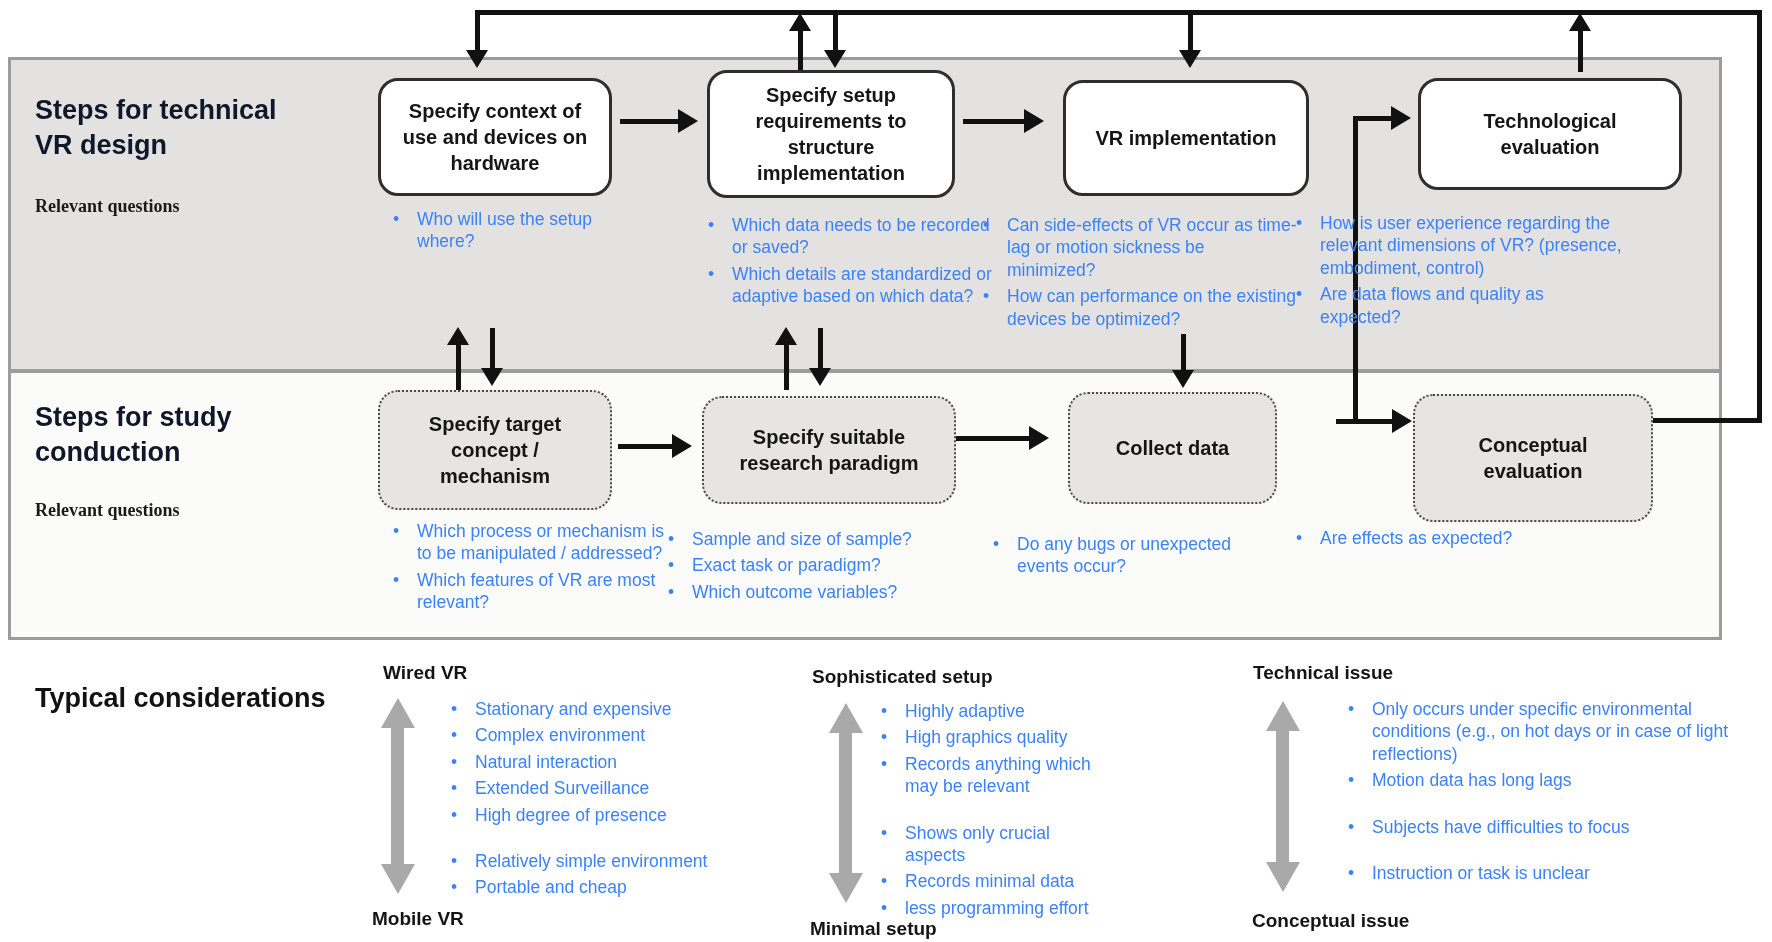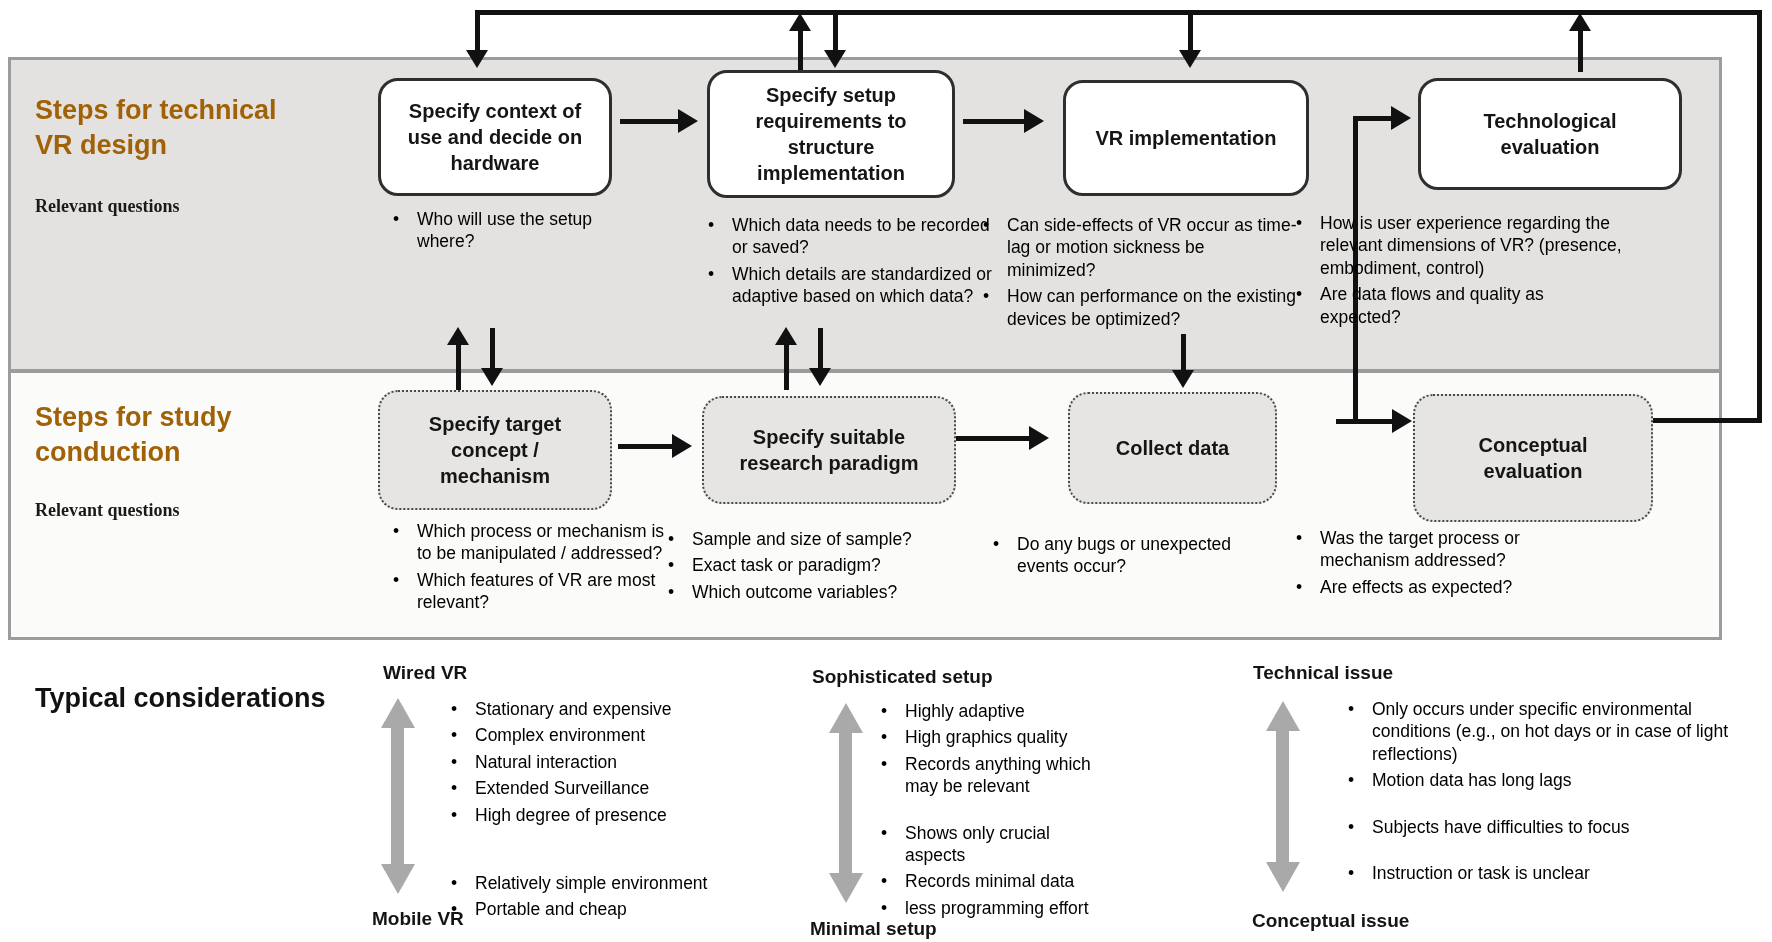--- a/index.html
+++ b/index.html
@@ -5,33 +5,33 @@
   html,body{margin:0;padding:0;background:#fff;}
   .stage{
     position:relative;width:1772px;height:942px;overflow:hidden;
     font-family:"Liberation Sans",sans-serif;color:#1c1c1c;background:#fff;
   }
   
   .band{position:absolute;box-sizing:border-box;}
   .band-design{left:8px;top:57px;width:1714px;height:312px;background:#e3e2e0;border:3px solid #9c9c9c;border-bottom:none;}
   .band-study{left:8px;top:369px;width:1714px;height:271px;background:#fbfbfa;border:3px solid #9c9c9c;border-top:4px solid #9c9c9c;}
   
-  .row-title{position:absolute;font-size:27px;font-weight:bold;line-height:1.3;color:#a16207;}
+  .row-title{position:absolute;font-size:27px;font-weight:bold;line-height:1.3;color:#0f172a;}
   .row-sub{position:absolute;font-size:18px;font-weight:bold;color:#1a1a1a;font-family:Liberation Serif, serif;}
   
   .box{position:absolute;box-sizing:border-box;display:flex;align-items:center;justify-content:center;
        text-align:center;font-weight:bold;font-size:20px;line-height:1.3;color:#151515;}
   .box-solid{background:#ffffff;border:3px solid #2e2e2e;border-radius:20px;}
   .box-dotted{background:#e6e5e3;border:2px dotted #4a4a4a;border-radius:20px;}
   .box .lbl{display:block;}
   
-  .q{position:absolute;margin:0;padding:0;list-style:none;font-size:17.5px;line-height:1.28;color:#000000;}
+  .q{position:absolute;margin:0;padding:0;list-style:none;font-size:17.5px;line-height:1.28;color:#3b82f6;}
   .q li{position:relative;padding-left:32px;margin-bottom:4px;}
   .q li::before{content:"\2022";position:absolute;left:8px;}
-  .grp2{margin-top:46px;}
+  .grp2{margin-top:24px;}
   .grp3{margin-top:24px;}
   
   .c-head{position:absolute;font-size:19px;font-weight:bold;color:#141414;}
   .c-title{position:absolute;font-size:27px;font-weight:bold;color:#121212;}
   
   .shaft-v{position:absolute;width:5px;background:#111;}
   .shaft-h{position:absolute;height:5px;background:#111;}
   .tri{position:absolute;width:0;height:0;}
   .tri-down{border-left:11px solid transparent;border-right:11px solid transparent;border-top:18px solid #111;}
   .tri-up{border-left:11px solid transparent;border-right:11px solid transparent;border-bottom:18px solid #111;}
@@ -90,21 +90,21 @@
   <div class="shaft-h" style="left:618px;top:444px;width:56px"></div>
   <div class="tri tri-right" style="left:672px;top:434px"></div>
   <div class="shaft-h" style="left:945px;top:436px;width:86px"></div>
   <div class="tri tri-right" style="left:1029px;top:426px"></div>
 
   <section>
     <div class="row-title" style="left:35px;top:93px;width:260px">Steps for technical VR design</div>
     <div class="row-sub" style="left:35px;top:196px">Relevant questions</div>
 
     <div class="box box-solid" style="left:378px;top:78px;width:234px;height:118px">
-      <span class="lbl" style="width:196px">Specify context of use and decide on hardware</span>
+      <span class="lbl" style="width:196px">Specify context of use and devices on hardware</span>
     </div>
     <div class="box box-solid" style="left:707px;top:70px;width:248px;height:128px">
       <span class="lbl" style="width:180px">Specify setup requirements to structure implementation</span>
     </div>
     <div class="box box-solid" style="left:1063px;top:80px;width:246px;height:116px">
       <span class="lbl" style="width:210px">VR implementation</span>
     </div>
     <div class="box box-solid" style="left:1418px;top:78px;width:264px;height:112px">
       <span class="lbl" style="width:170px">Technological evaluation</span>
     </div>
@@ -149,21 +149,20 @@
     </ul>
     <ul class="q" style="left:660px;top:528px;width:320px">
       <li>Sample and size of sample?</li>
       <li>Exact task or paradigm?</li>
       <li>Which outcome variables?</li>
     </ul>
     <ul class="q" style="left:985px;top:533px;width:290px">
       <li>Do any bugs or unexpected events occur?</li>
     </ul>
     <ul class="q" style="left:1288px;top:527px;width:300px">
-      <li>Was the target process or mechanism addressed?</li>
       <li>Are effects as expected?</li>
     </ul>
   </section>
 
   <section>
     <div class="c-title" style="left:35px;top:683px">Typical considerations</div>
 
     <div class="c-head" style="left:383px;top:662px">Wired VR</div>
     <div class="gshaft" style="left:391px;top:726px;height:140px"></div>
     <div class="tri gtri-up" style="left:381px;top:698px"></div>

